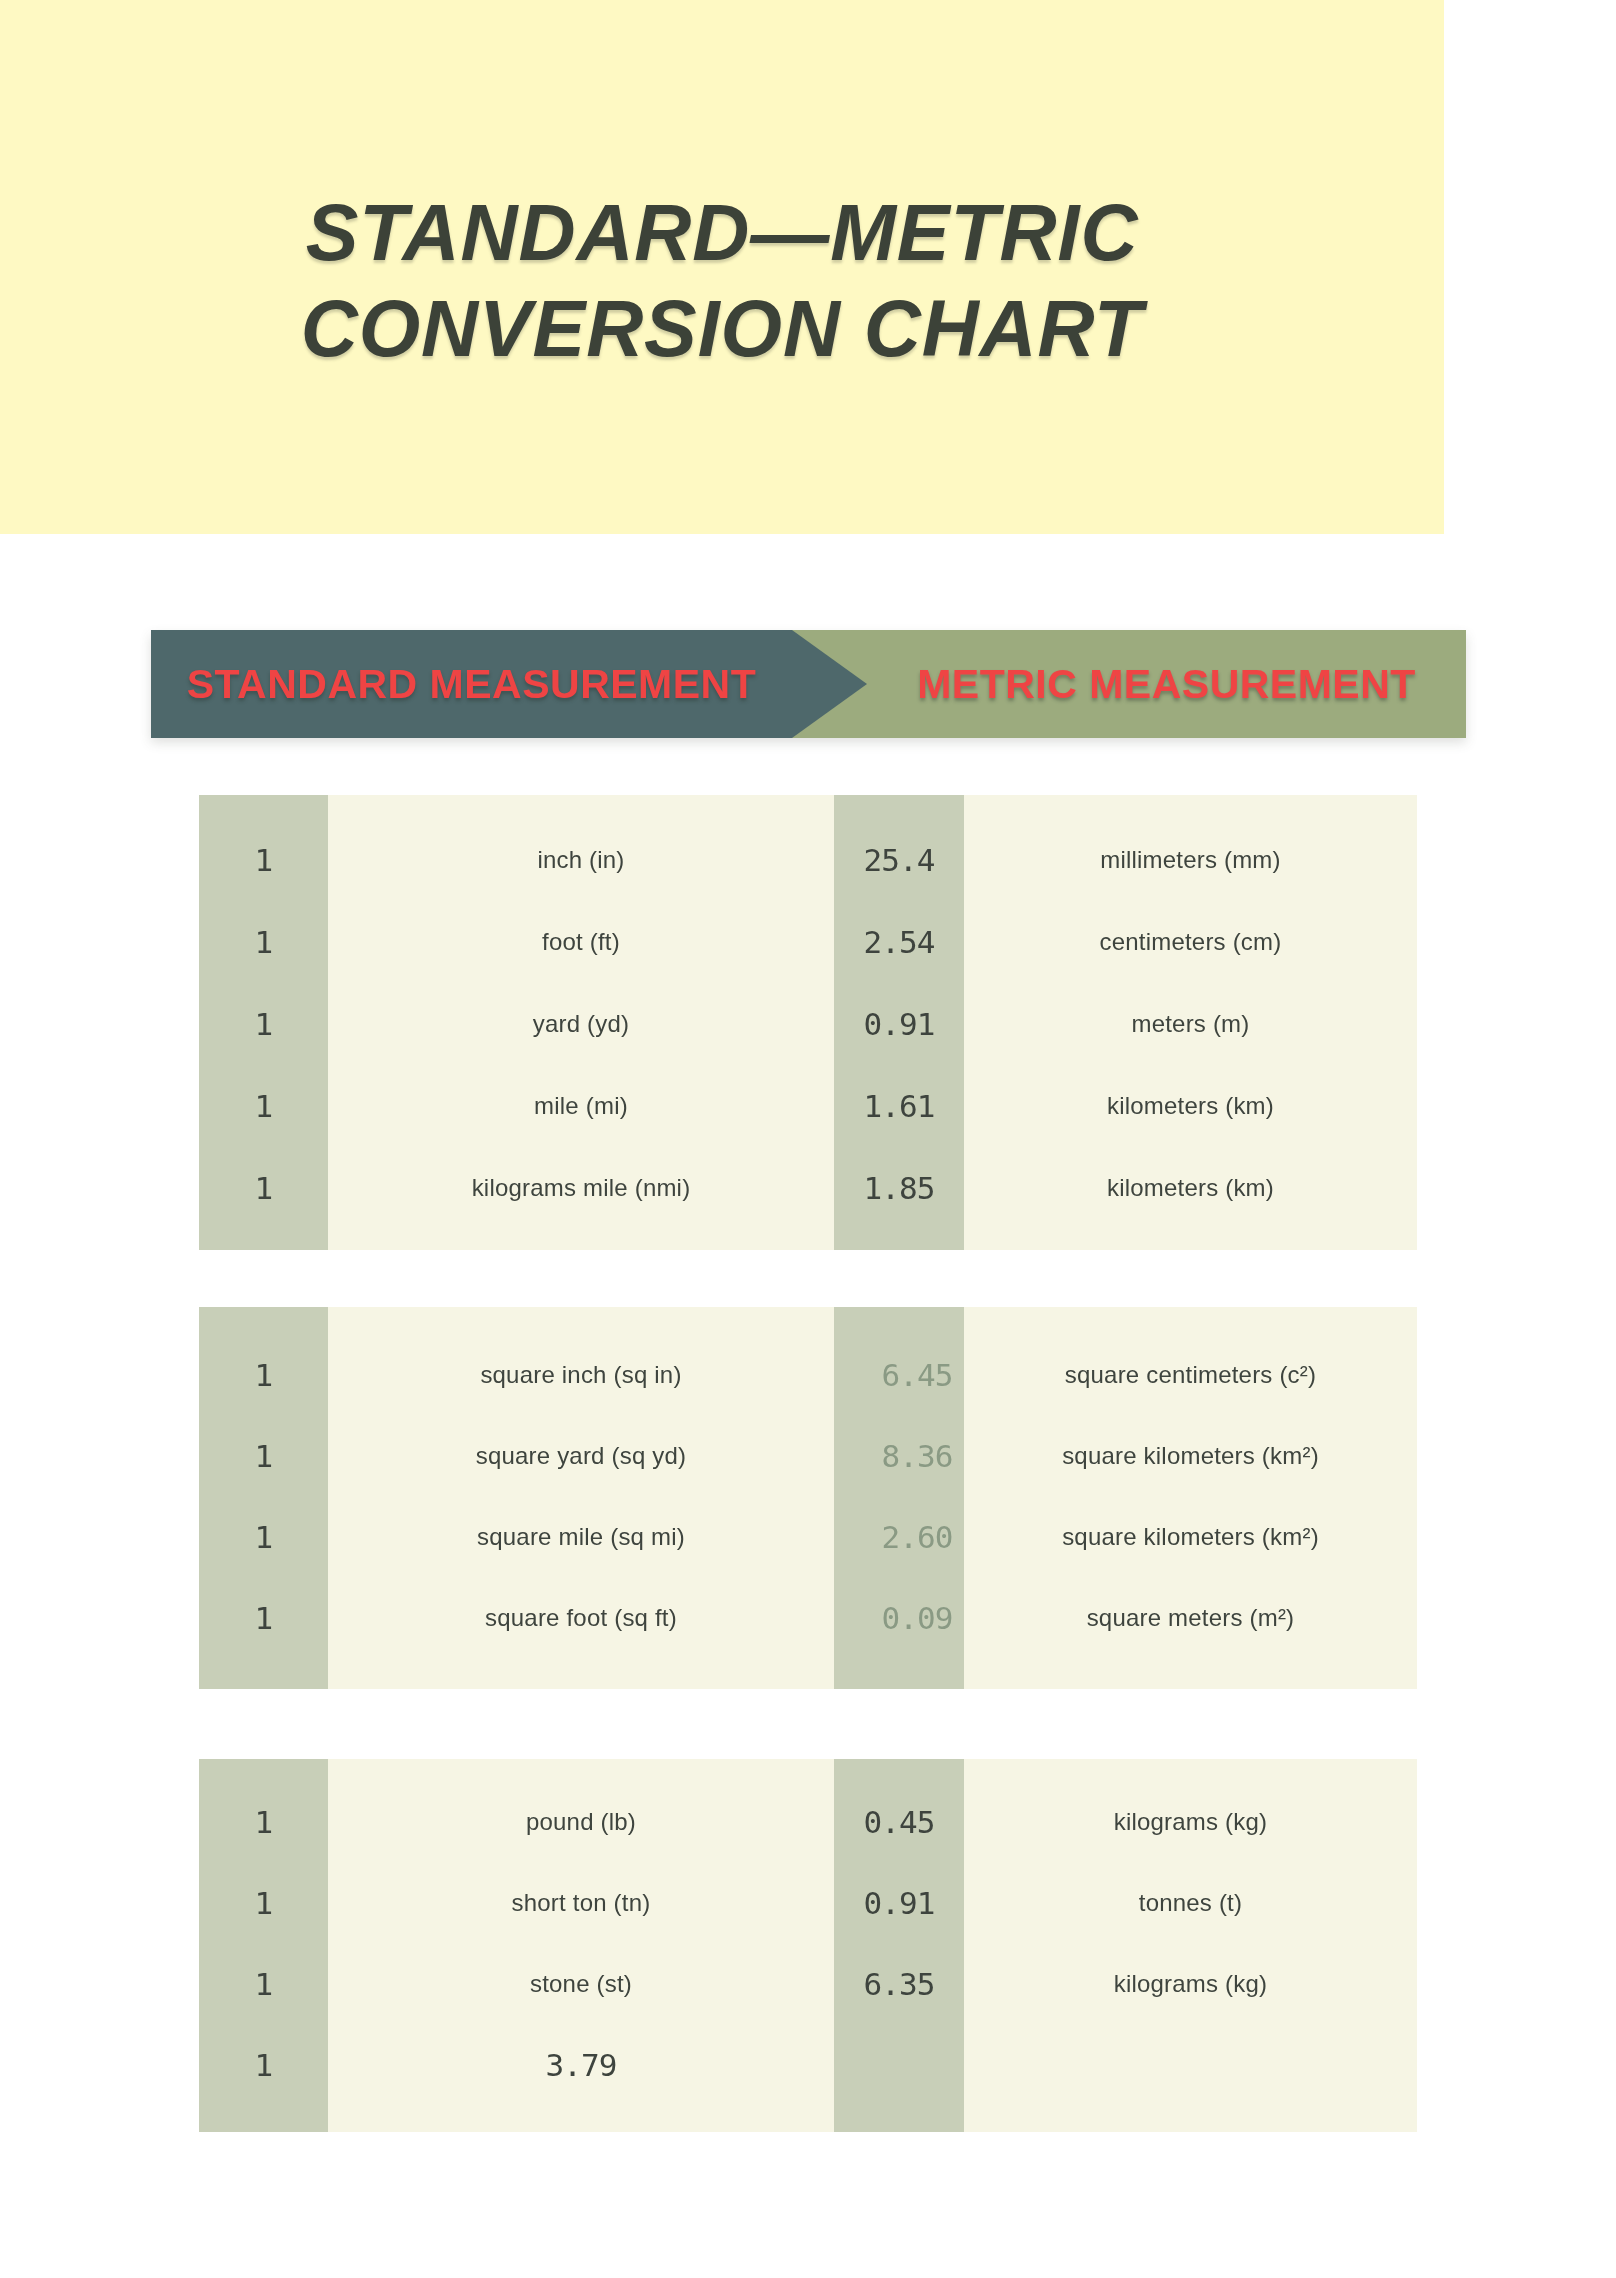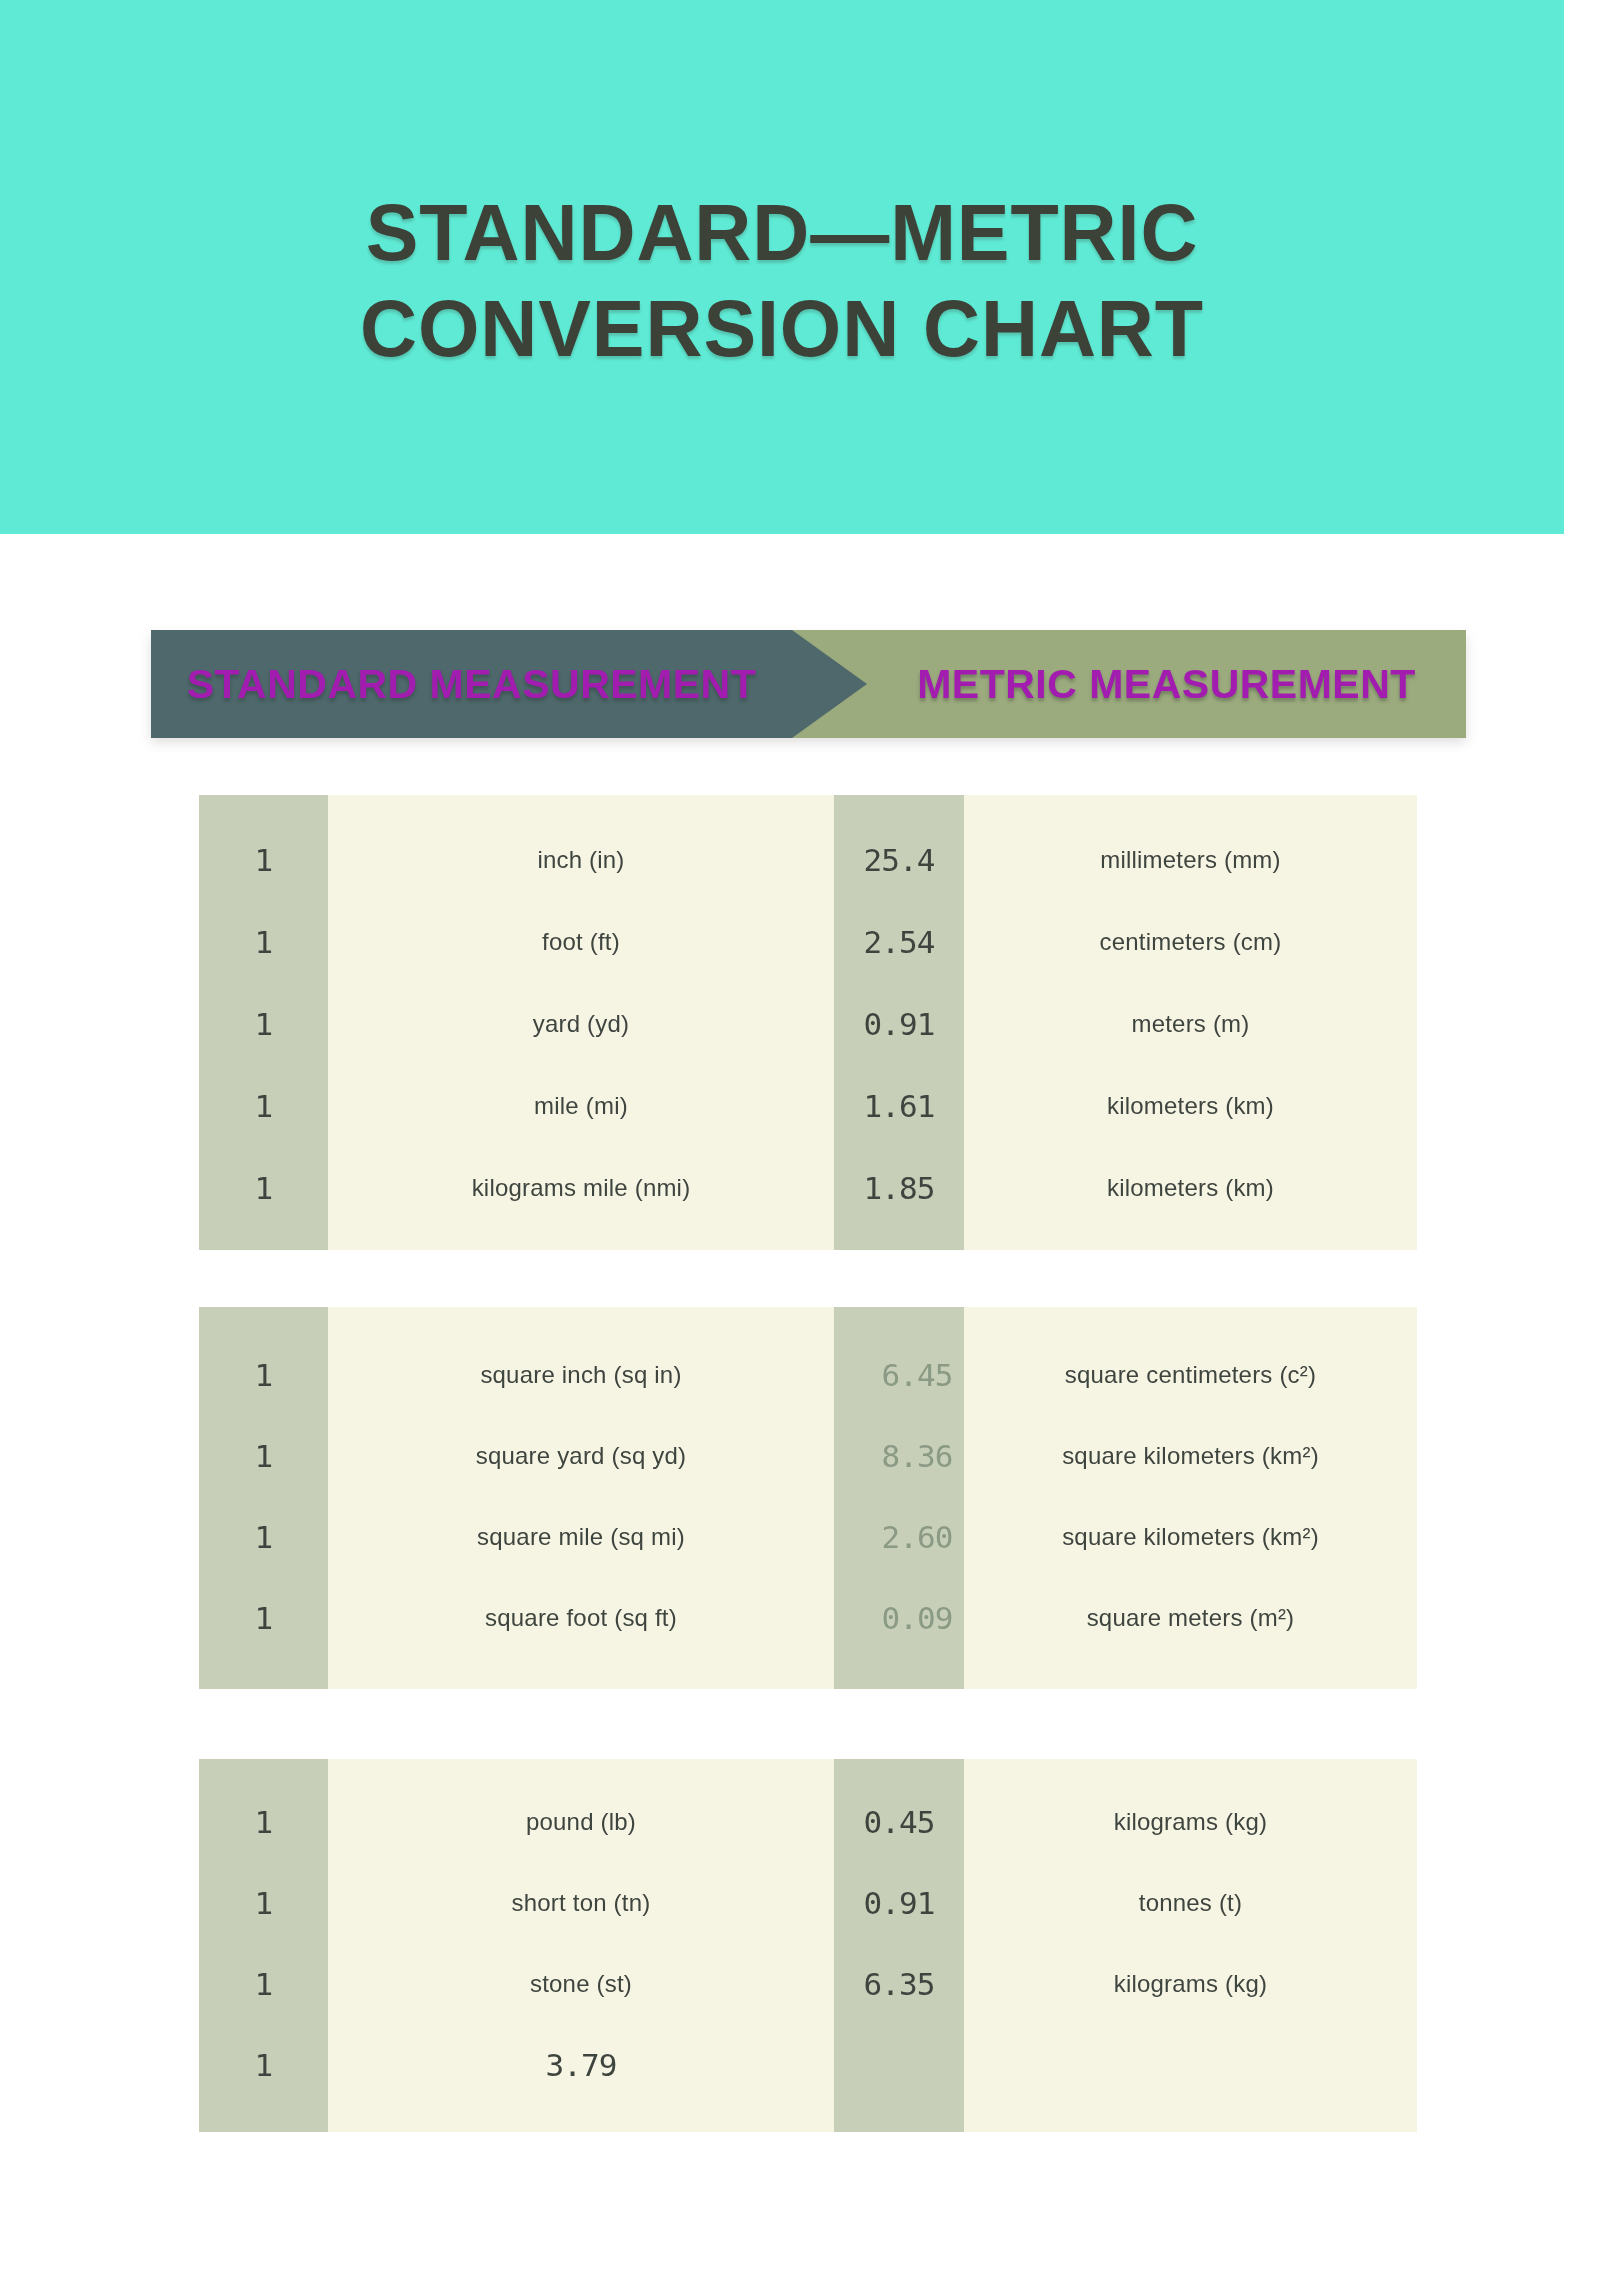--- a/index.html
+++ b/index.html
@@ -10,23 +10,24 @@
     background: #ffffff;
     font-family: "Liberation Sans", sans-serif;
     overflow: hidden;
     position: relative;
   }
 
   
   .hero {
     position: absolute;
     left: 0; top: 0;
-    width: 1564px;
+    width: 1444px;
     height: 534px;
-    background: #5eead4;
+    background: #fef9c3;
+    font-style: italic;
   }
   .hero h1 {
     margin: 0;
     padding-top: 185px;
     text-align: center;
     font-size: 79px;
     line-height: 96px;
     font-weight: 700;
     letter-spacing: 0.9px;
     color: #3c4238;
@@ -53,21 +54,21 @@
     width: 716px;
     background: #4e686b;
     clip-path: polygon(0 0, calc(100% - 75px) 0, 100% 50%, calc(100% - 75px) 100%, 0 100%);
   }
   .bar-label {
     position: absolute;
     top: 0; bottom: 0;
     display: flex;
     align-items: center;
     justify-content: center;
-    color: #a21caf;
+    color: #ef4444;
     font-size: 41px;
     font-weight: 700;
     letter-spacing: 0.5px;
     white-space: nowrap;
     text-shadow: 0 2.8px 3.7px rgba(35, 45, 40, 0.35);
   }
   .bar-label.left  { left: 0;     width: 641px; }
   .bar-label.right { left: 716px; right: 0; }
 
   

